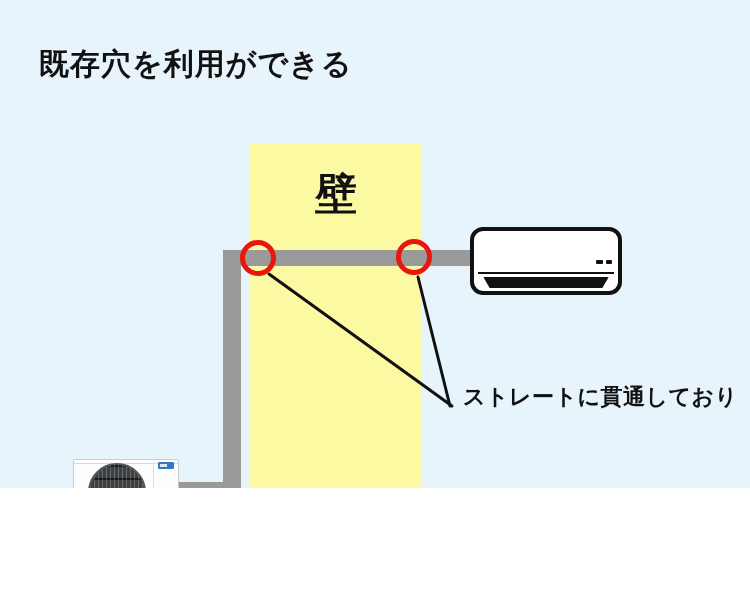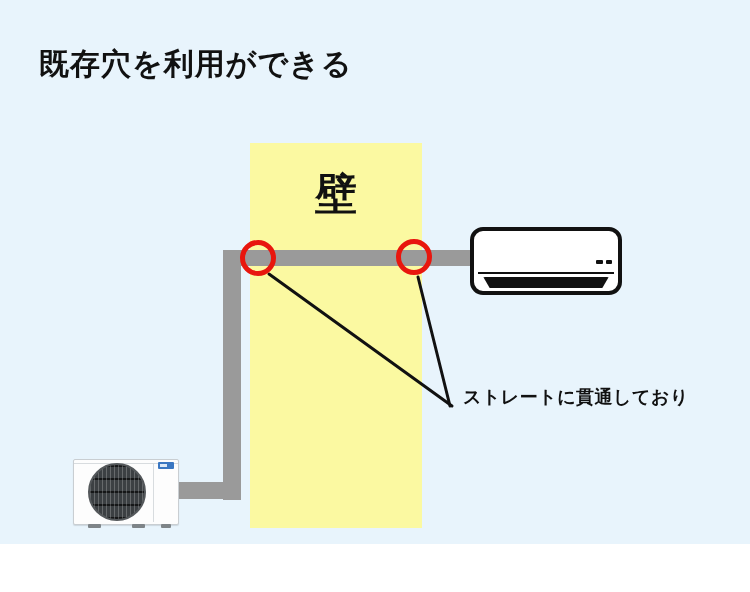--- a/index.html
+++ b/index.html
@@ -10,21 +10,21 @@
     --ink:#111111;
     --unit-body:#fdfdfd;
   }
   html,body{margin:0;padding:0;}
   body{
     background:#ffffff;
     font-family:"DejaVu Sans","Liberation Sans",sans-serif;
   }
   .canvas{
     position:relative;
-    width:750px;height:544px;
+    width:750px;height:488px;
     background:var(--bg);
     overflow:hidden;
   }
   .title{
     position:absolute;left:39px;top:44px;
     margin:0;
     font-size:30px;line-height:1.3;
     font-weight:700;
     color:var(--ink);
     letter-spacing:1px;
@@ -60,21 +60,21 @@
   
   .leaders{
     position:absolute;left:0;top:0;
     width:750px;height:592px;
     pointer-events:none;
   }
   .leaders line{stroke:var(--ink);stroke-width:3;stroke-linecap:round;}
   
   .note{
     position:absolute;left:463px;top:384px;
-    font-size:18px;font-weight:700;
+    font-size:22px;font-weight:700;
     line-height:26px;
     color:var(--ink);
     letter-spacing:0.5px;
     white-space:nowrap;
   }
   
   .indoor{
     position:absolute;left:470px;top:227px;
     width:152px;height:68px;
     background:#ffffff;

